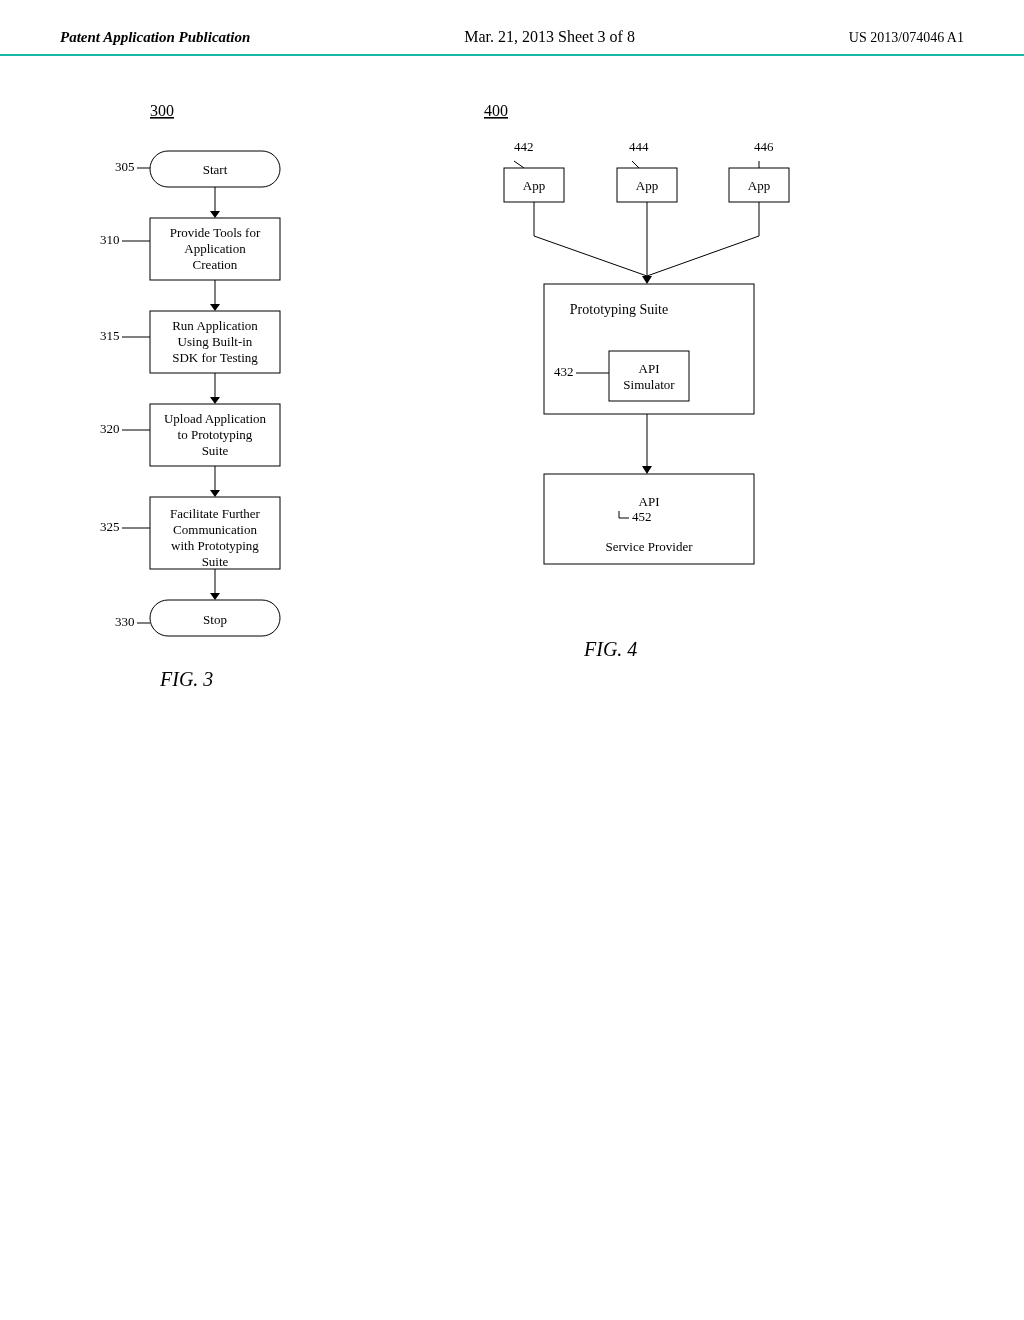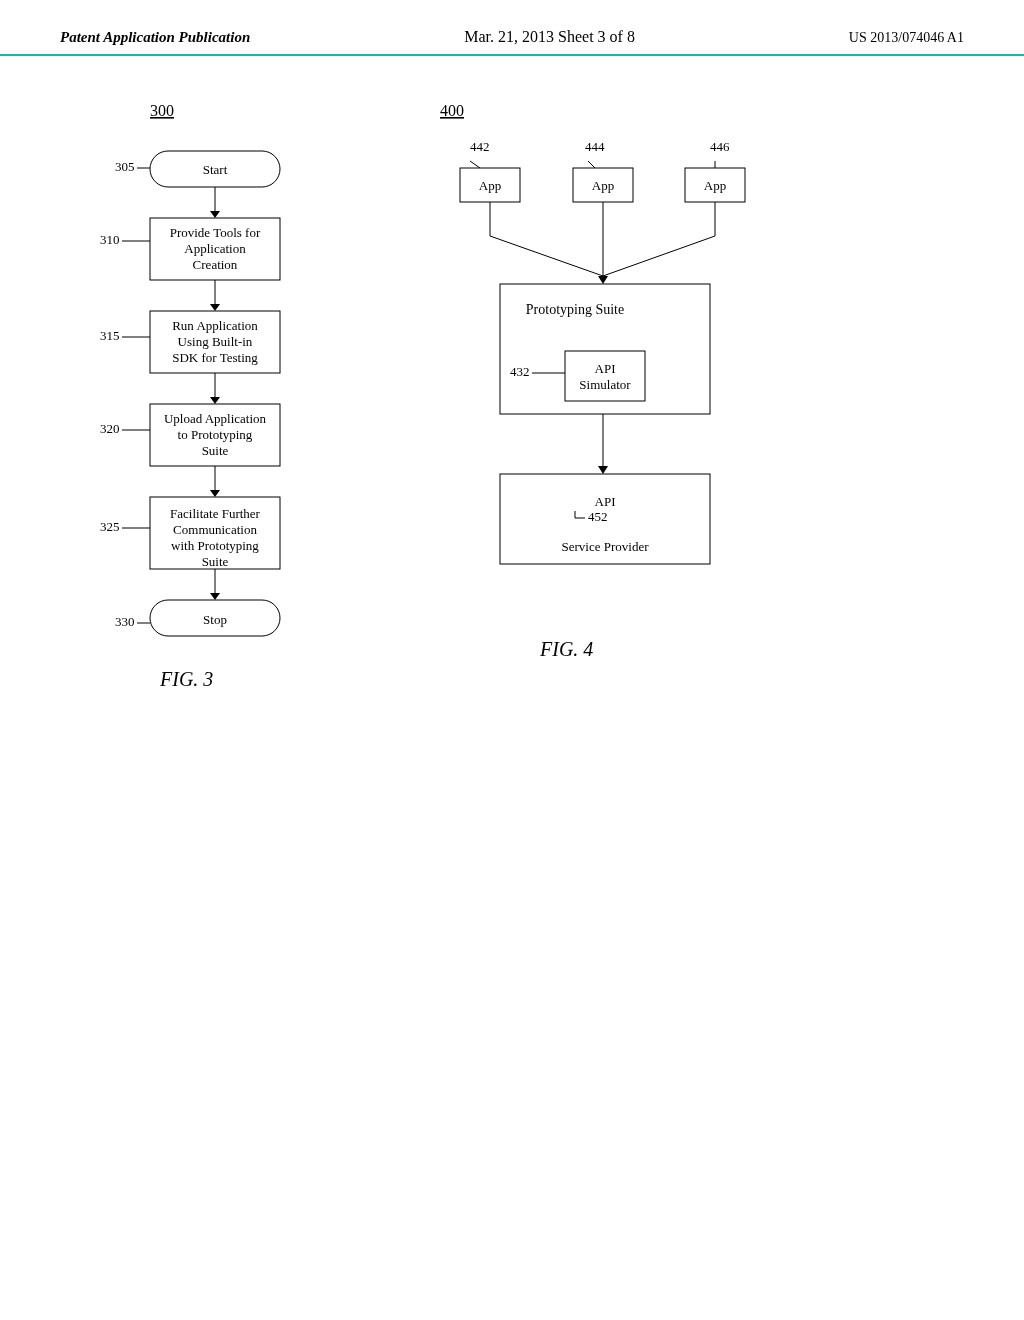--- a/index.html
+++ b/index.html
@@ -36,21 +36,21 @@
   </style>
 </head>
 <body>
 
 <div class="header">
   <span class="header-left">Patent Application Publication</span>
   <span class="header-center">Mar. 21, 2013  Sheet 3 of 8</span>
   <span class="header-right">US 2013/074046 A1</span>
 </div>
 
-<div style="padding: 40px 60px 0 60px; display: flex; gap: 50px;">
+<div style="padding: 40px 60px 0 60px; display: flex; gap: 94px;">
 
   <div style="width: 300px; flex-shrink:0;">
     <svg width="300" height="800" xmlns="http://www.w3.org/2000/svg">
 
       <text x="90" y="20" font-family="Times New Roman" font-size="16" text-decoration="underline">300</text>
 
       <text x="55" y="75" font-family="Times New Roman" font-size="13">305</text>
       <line x1="77" y1="72" x2="90" y2="72" stroke="#000" stroke-width="1"></line>
       <rect x="90" y="55" width="130" height="36" rx="18" ry="18" fill="white" stroke="black" stroke-width="1"></rect>
       <text x="155" y="78" text-anchor="middle" font-family="Times New Roman" font-size="13">Start</text>

